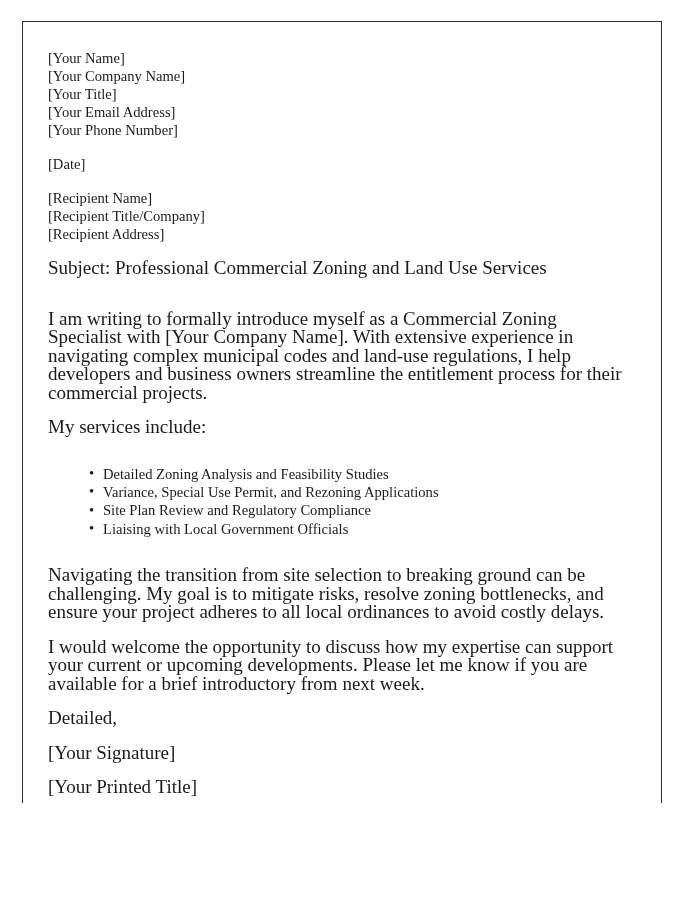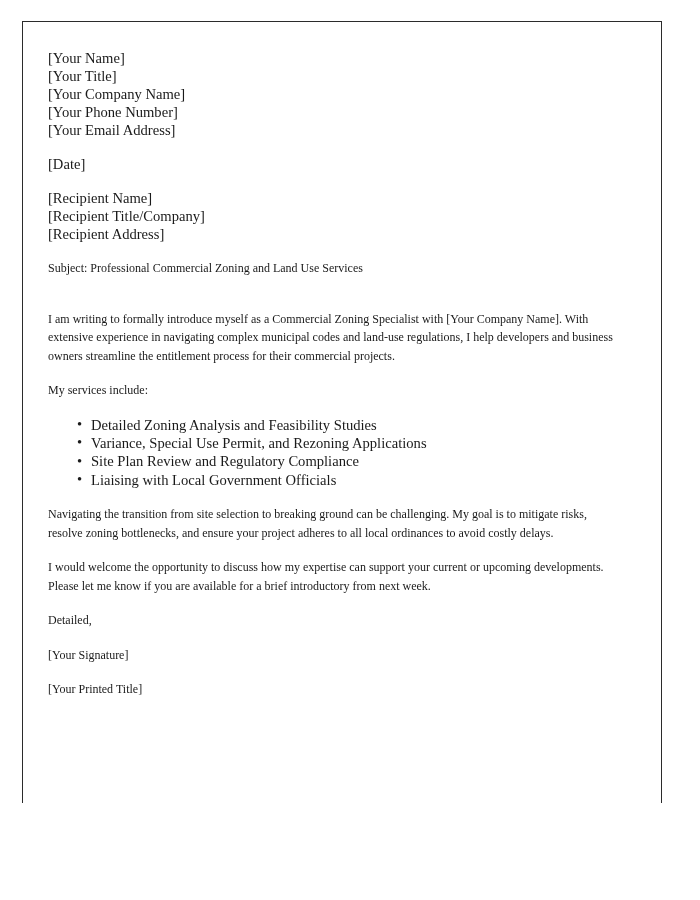--- a/index.html
+++ b/index.html
@@ -45,32 +45,32 @@
   }
 
   .line {
     font-size: 14.6px;
     line-height: 18px;
     white-space: nowrap;
     font-family: Liberation Serif, serif;
   }
 
   .para {
-    font-size: 12px;
+    font-size: 19px;
     line-height: 18.5px;
     margin: 0;
     text-align: left;
   }
 
   
   .gap-sm { height: 16px; }
   .gap-md { height: 16px; }
 
   ul.services {
-    margin: 0;
+    margin: 12px;
     padding: 0 0 0 43px;
     list-style: none;
   }
   ul.services li {
     font-size: 14.6px;
     line-height: 18.4px;
     position: relative;
     white-space: nowrap;
   }
   ul.services li::before {
@@ -83,24 +83,24 @@
   }
 </style>
 </head>
 <body>
 
 <div class="page-sheet">
   <div class="letter-body">
 
     <div class="blk">
       <div class="line">[Your Name]</div>
+      <div class="line">[Your Company Name]</div>
       <div class="line">[Your Title]</div>
-      <div class="line">[Your Company Name]</div>
+      <div class="line">[Your Email Address]</div>
       <div class="line">[Your Phone Number]</div>
-      <div class="line">[Your Email Address]</div>
     </div>
 
     <div class="gap-sm"></div>
 
     <div class="blk">
       <div class="line">[Date]</div>
     </div>
 
     <div class="gap-sm"></div>
 

